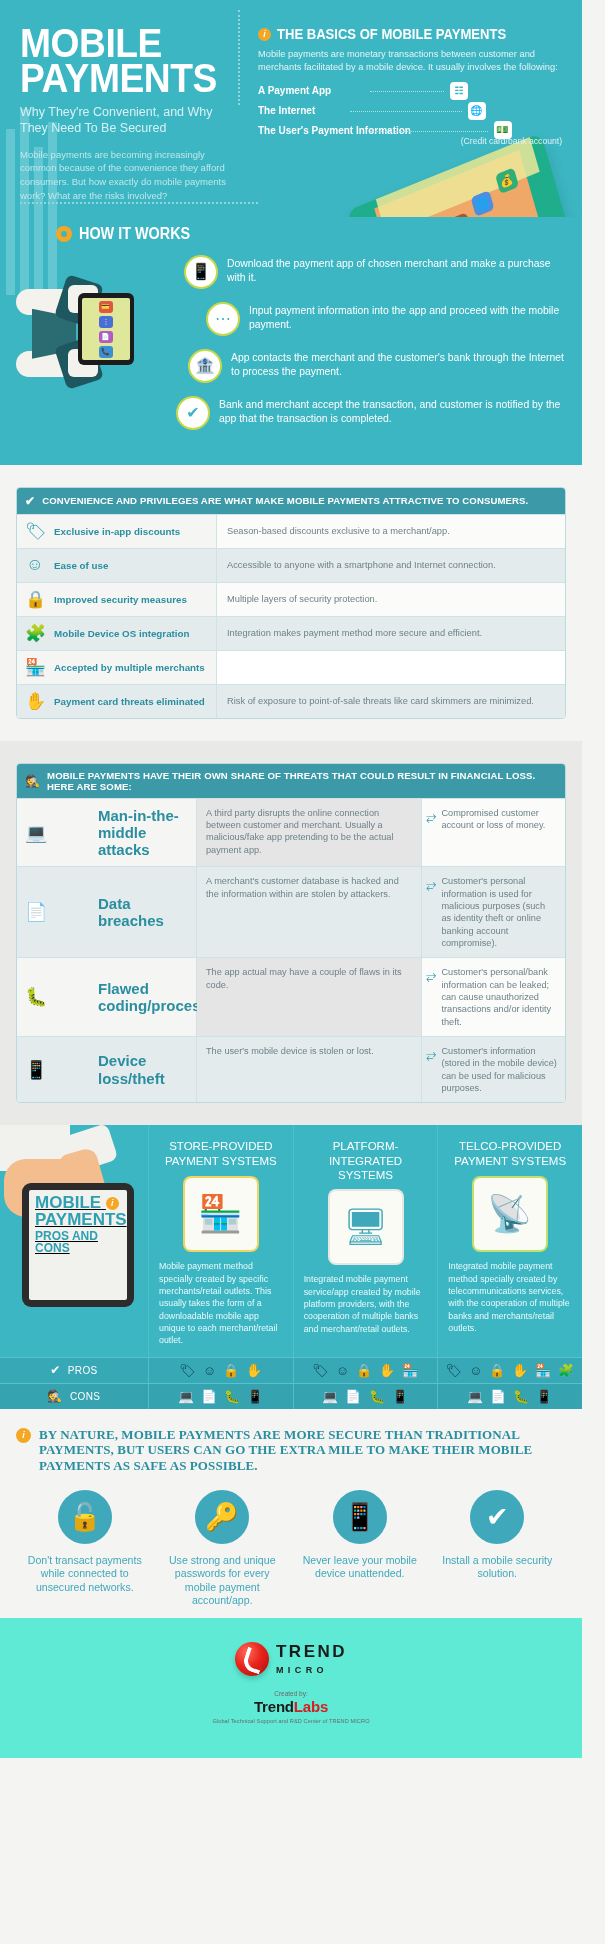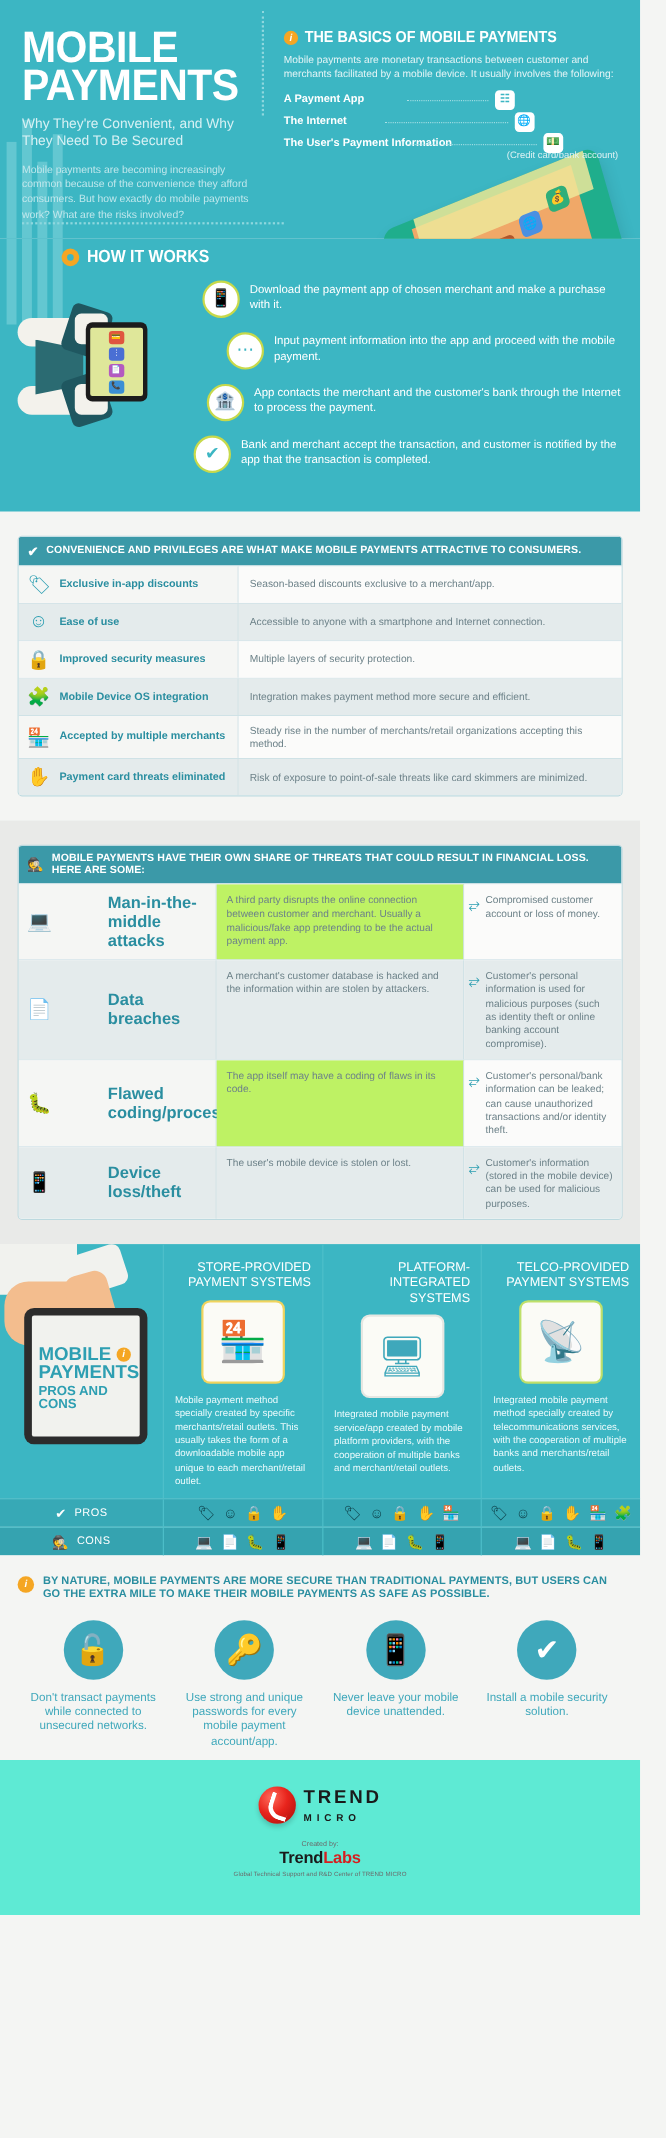--- a/index.html
+++ b/index.html
@@ -139,42 +139,42 @@
   }
   .c1 .ico { color:#2e9fb2; font-size:17px; width:20px; text-align:center; flex:0 0 auto; }
   .c1 .lbl { color:#2a8ea0; font-size:9.8px; font-weight:bold; line-height:1.15; }
   .c2 { flex:1; padding:7px 10px; color:#6d8289; font-size:9.3px; line-height:1.33; background:#fbfbfa; display:flex; align-items:center;}
   
   .t-row { display:flex; border-top:1px solid #cfe2e6; }
   .t-row:first-child{border-top:none;}
   .t-row .tc1 { width:180px; flex:0 0 180px; display:flex; align-items:center; gap:9px; padding:8px; background:#f5f6f4; border-right:1px solid #cfe2e6;}
   .t-row .tc1 .ico{color:#2e9fb2;font-size:18px;width:22px;text-align:center;flex:0 0 auto;}
   .t-row .tc1 .lbl{color:#2a8ea0;font-size:15px;font-weight:bold;line-height:1.15;margin-left:42px;}
-  .t-row .tc2 { width:225px; flex:0 0 225px; padding:8px 9px; color:#6d8289; font-size:9.2px; line-height:1.34; border-right:1px solid #cfe2e6; background:#bef264;}
+  .t-row .tc2 { width:225px; flex:0 0 225px; padding:8px 9px; color:#6d8289; font-size:9.2px; line-height:1.34; border-right:1px solid #cfe2e6; background:#e5e5e5;}
   .t-row .tc3 { flex:1; padding:8px 8px 8px 4px; color:#6d8289; font-size:9.2px; line-height:1.34; display:flex; gap:5px; align-items:flex-start; background:#fbfbfa;}
   .t-row .tc3 .arrowico{color:#2e9fb2;font-size:13px;flex:0 0 auto;padding-top:1px;}
   .t-row.alt .tc1,.t-row.alt .tc2,.t-row.alt .tc3{background:#e4ebec;}
   .t-row.alt .tc1{background:#e4ebec;}
 
   
   .pc { background:#3cb6c3; position:relative; display:flex; }
   .pc-left { width:148px; flex:0 0 148px; position:relative; height:228px; }
   .pc-tablet {
     position:absolute; left:22px; top:58px; width:112px; height:124px;
     background:#2c2c2c; border-radius:9px; padding:7px;
   }
-  .pc-tablet .inner{ background:#f1f2ee; width:100%;height:100%; border-radius:2px; padding:26px 6px; }
+  .pc-tablet .inner{ background:#f1f2ee; width:100%;height:100%; border-radius:2px; padding:4px 6px;text-decoration:underline; }
   .pc-logo { color:#2e9fb2; font-weight:bold; line-height:1.0;
      font-family:"Liberation Sans Narrow","Liberation Sans",sans-serif; }
   .pc-logo .l1{font-size:17px;}
   .pc-logo .l2{font-size:17px;}
   .pc-logo .l3{font-size:12px;margin-top:2px;}
   .pc-cols { flex:1; display:flex; }
   .pc-col { flex:1; padding:14px 10px 10px 10px; border-left:1px solid #4fc0cb; }
-  .pc-col h4 { color:#fff; font-size:11.5px; font-weight:normal; text-align:right; line-height:1.25;
+  .pc-col h4 { color:#fff; font-size:11.5px; font-weight:normal; text-align:center; line-height:1.25;
      font-family:"Liberation Sans Narrow","Liberation Sans",sans-serif; min-height:30px;}
   .pc-tile{ width:72px;height:72px;background:#fbfbf6;border-radius:6px;margin:9px auto 10px auto;
      display:flex;align-items:center;justify-content:center;color:#3fa8bb;font-size:36px;
      box-shadow:0 0 0 2px rgba(255,255,255,.35); }
   .pc-tile.y{ box-shadow:0 0 0 2px #f0d45e; }
   .pc-tile.g{ box-shadow:0 0 0 2px #bfe06a; }
   .pc-tile.w{ box-shadow:0 0 0 2px #e6e7e2; }
   .pc-desc{ color:#eafafc; font-size:8.8px; line-height:1.4; }
   .pc-bar { background:#37a9b6; display:flex; border-top:1px solid #58c2cc;}
   .pc-bar .lab { width:148px; flex:0 0 148px; display:flex; align-items:center; justify-content:center; gap:7px;
@@ -182,22 +182,22 @@
      font-family:"Liberation Sans Narrow","Liberation Sans",sans-serif;}
   .pc-bar .cell { flex:1; display:flex; align-items:center; justify-content:center; gap:7px;
      border-left:1px solid #4fc0cb; color:#123; font-size:13px; padding:5px 2px; }
   .pc-bar.cons { background:#35a3b0; }
   .pc-bar .cell span{ color:#0d3f48; }
   .pc-bar .lab .rico{font-size:12px;}
 
   
   .tips { background:#f4f5f3; padding:18px 16px 10px 16px; }
   .tips-head{ display:flex; gap:8px; align-items:flex-start; }
-  .tips-head .txt{ color:#2a8ea0; font-size:10px; font-weight:bold; line-height:1.22;
-     font-family:Liberation Sans, sans-serif; letter-spacing:.1px;}
+  .tips-head .txt{ color:#2a8ea0; font-size:13px; font-weight:bold; line-height:1.22;
+     font-family:Liberation Serif, serif; letter-spacing:.1px;}
   .tips-grid{ display:flex; margin-top:16px; }
   .tip{ flex:1; text-align:center; padding:0 8px; }
   .tip .circ{ width:54px;height:54px;border-radius:50%;background:#3fa8bb;margin:0 auto 10px auto;
      color:#fff;font-size:27px;display:flex;align-items:center;justify-content:center;}
   .tip p{ color:#3fa8bb; font-size:10.6px; line-height:1.26; }
 
   
   .footer{ background:#5eead4; padding:24px 0 34px 0; text-align:center; }
   .tm-logo{ display:inline-flex; align-items:center; gap:7px; }
   .tm-ball{ width:34px;height:34px;border-radius:50%;
@@ -361,21 +361,20 @@
           <span class="ico">🧩</span>
           <span class="lbl">Mobile Device OS integration</span>
         </div>
         <div class="c2">Integration makes payment method more secure and efficient.</div>
       </div>
       <div class="row">
         <div class="c1">
           <span class="ico">🏪</span>
           <span class="lbl">Accepted by multiple merchants</span>
         </div>
-        <div class="c2">Steady rise in the number of merchants/retail organizations accepting this method.</div>
       </div>
       <div class="row alt">
         <div class="c1">
           <span class="ico">✋</span>
           <span class="lbl">Payment card threats eliminated</span>
         </div>
         <div class="c2">Risk of exposure to point-of-sale threats like card skimmers are minimized.</div>
       </div>
     </div>
   </section>
@@ -409,21 +408,21 @@
           <span class="arrowico">⥂</span>
           <span>Customer's personal information is used for malicious purposes (such as identity theft or online banking account compromise).</span>
         </div>
       </div>
 
       <div class="t-row">
         <div class="tc1">
           <span class="ico">🐛</span>
           <span class="lbl">Flawed coding/process</span>
         </div>
-        <div class="tc2">The app itself may have a coding of flaws in its code.</div>
+        <div class="tc2">The app actual may have a couple of flaws in its code.</div>
         <div class="tc3">
           <span class="arrowico">⥂</span>
           <span>Customer's personal/bank information can be leaked; can cause unauthorized transactions and/or identity theft.</span>
         </div>
       </div>
 
       <div class="t-row alt">
         <div class="tc1">
           <span class="ico">📱</span>
           <span class="lbl">Device loss/theft</span>

